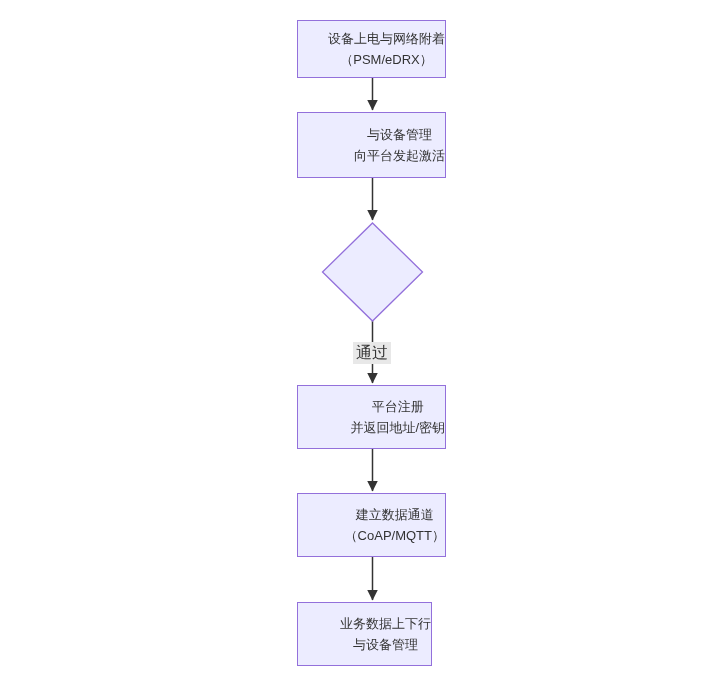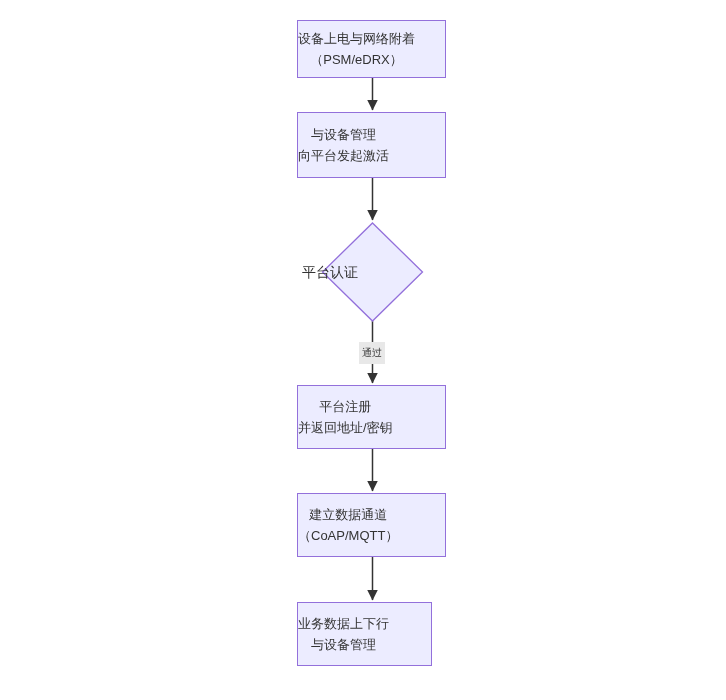--- a/index.html
+++ b/index.html
@@ -37,21 +37,21 @@
     stroke-width: 1.3;
   }
   .node {
     position: absolute;
     box-sizing: border-box;
     background: var(--node-fill, #ECECFF);
     border: 1px solid var(--node-border, #9370DB);
     color: var(--text-color, #333333);
     display: flex;
     align-items: center;
-    justify-content: flex-start;
+    justify-content: flex-end;
     text-align: center;
     font-size: 13px;
     line-height: 21px;
     white-space: pre-line;
   }
   .n-power    { left: 297px; top: 20px;  width: 149px; height: 58px; }
   .n-boot     { left: 297px; top: 112px; width: 149px; height: 66px; }
   .n-register { left: 297px; top: 385px; width: 149px; height: 64px; }
   .n-channel  { left: 297px; top: 493px; width: 149px; height: 64px; }
   .n-business { left: 297px; top: 602px; width: 135px; height: 64px; }
@@ -66,21 +66,21 @@
     font-size: 14px;
     line-height: 21px;
   }
   .edge-label {
     position: absolute;
     left: 372px;
     top: 342px;
     transform: translateX(-50%);
     background: var(--edge-label-bg, #e8e8e8);
     color: var(--text-color, #333333);
-    font-size: 10px;
+    font-size: 16px;
     line-height: 20px;
     padding: 1px 3px;
     white-space: nowrap;
   }
 </style>
 </head>
 <body style="--canvas-bg: #ffffff; --node-fill: #ECECFF; --node-border: #9370DB; --text-color: #333333; --arrow-color: #333333; --edge-label-bg: #e8e8e8;">
 
 <div class="canvas">
 
@@ -103,23 +103,20 @@
   <div class="node n-power">
     <span>设备上电与网络附着
 （PSM/eDRX）</span>
   </div>
 
   <div class="node n-boot">
     <span>与设备管理
 向平台发起激活</span>
   </div>
 
-  <div class="node diamond-label">
-    <span>平台认证</span>
-  </div>
 
   <div class="edge-label">通过</div>
 
   <div class="node n-register">
     <span>平台注册
 并返回地址/密钥</span>
   </div>
 
   <div class="node n-channel">
     <span>建立数据通道

